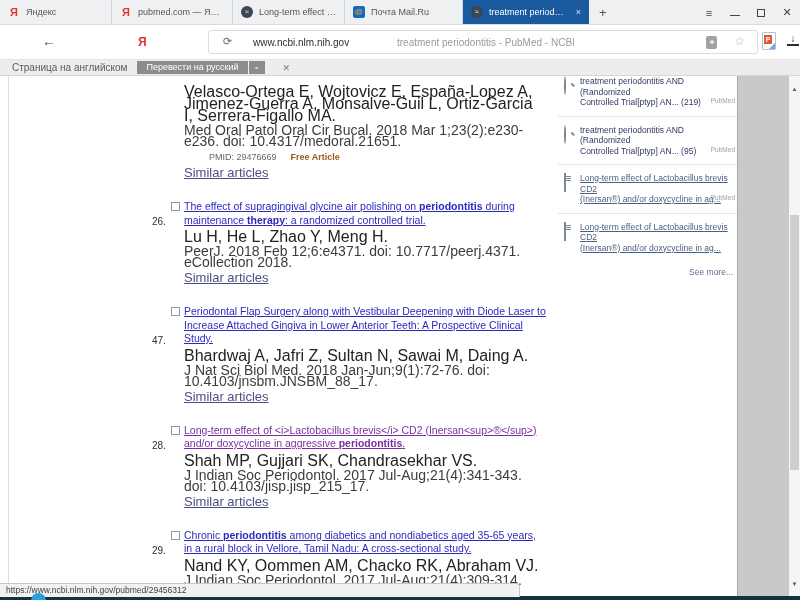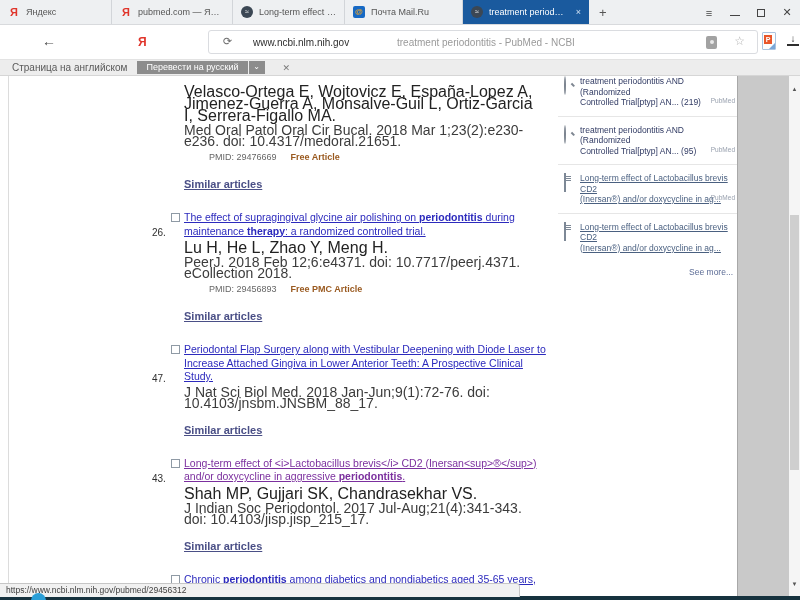--- a/index.html
+++ b/index.html
@@ -79,22 +79,22 @@
   .rtitle { font-size:10.5px; line-height:13.5px; color:var(--link); text-decoration:underline;
     display:block; width:363px; }
   .rtitle.visited { color:var(--visited); }
   .rtitle b { font-weight:bold; }
   .rmeta { margin-left:32px; }
   .authors { font-size:16px; line-height:12px; color:#222; margin-top:4px; width:360px; }
   .journal { font-size:14px; line-height:11px; color:#3c3c3c; margin-top:3px; width:360px; }
   .pmidline { font-size:9px; line-height:11px; margin-top:5px; }
   .pmid { color:#666;margin-left:25px; }
   .access { color:var(--free); font-weight:bold; margin-left:14px; }
-  .similar { display:inline-block; font-size:11px; line-height:11px; margin-top:16px;
-    color:#4a4f86; text-decoration:underline;font-weight:bold; }
+  .similar { display:inline-block; font-size:13px; line-height:11px; margin-top:4px;
+    color:#4a4f86; text-decoration:underline; }
 
   
   #sidepanel { position:absolute; left:558px; top:-8px; width:181px; background:#fff; }
   .sp-item { display:flex; padding:8px 4px 8px 6px; border-top:1px solid #e6e6e6; }
   .sp-item:first-child { border-top:none; }
   .sp-icon { flex:0 0 16px; padding-top:1px; }
   .i-search { position:relative; width:8px; height:8px; border:1.3px solid #7d8590;
     border-radius:50%; }
   .i-search::after { content:""; position:absolute; left:6px; top:7px; width:4px; height:1.5px;
     background:#7d8590; transform:rotate(45deg); }
@@ -200,37 +200,37 @@
           <div class="rmeta"><p class="authors">Velasco-Ortega E, Wojtovicz E, España-Lopez A, Jimenez-Guerra A, Monsalve-Guil L, Ortiz-Garcia I, Serrera-Figallo MA.</p><p class="journal">Med Oral Patol Oral Cir Bucal. 2018 Mar 1;23(2):e230-e236. doi: 10.4317/medoral.21651.</p><p class="pmidline"><span class="pmid">PMID: 29476669</span><span class="access">Free Article</span></p><a class="similar">Similar articles</a></div>
         </div>
         <div class="result">
           <div class="trow">
             <div class="gutter">
               <span class="cbx"></span>
               <span class="num">26.</span>
             </div>
             <a class="rtitle">The effect of supragingival glycine air polishing on <b>periodontitis</b> during maintenance <b>therapy</b>: a randomized controlled trial.</a>
           </div>
-          <div class="rmeta"><p class="authors">Lu H, He L, Zhao Y, Meng H.</p><p class="journal">PeerJ. 2018 Feb 12;6:e4371. doi: 10.7717/peerj.4371. eCollection 2018.</p><p class="pmidline"><span class="pmid">PMID: 29456893</span><span class="access">Free PMC Article</span></p><a class="similar">Similar articles</a></div>
+          <div class="rmeta"><p class="authors">Lu H, He L, Zhao Y, Meng H.</p><p class="journal">PeerJ. 2018 Feb 12;6:e4371. doi: 10.7717/peerj.4371. eCollection 2018.</p><a class="similar">Similar articles</a></div>
         </div>
         <div class="result">
           <div class="trow">
             <div class="gutter">
               <span class="cbx"></span>
               <span class="num">47.</span>
             </div>
             <a class="rtitle">Periodontal Flap Surgery along with Vestibular Deepening with Diode Laser to Increase Attached Gingiva in Lower Anterior Teeth: A Prospective Clinical Study.</a>
           </div>
-          <div class="rmeta"><p class="journal">J Nat Sci Biol Med. 2018 Jan-Jun;9(1):72-76. doi: 10.4103/jnsbm.JNSBM_88_17.</p><a class="similar">Similar articles</a></div>
-        </div>
-        <div class="result">
-          <div class="trow">
-            <div class="gutter">
-              <span class="cbx"></span>
-              <span class="num">43.</span>
+          <div class="rmeta"><p class="authors">Bhardwaj A, Jafri Z, Sultan N, Sawai M, Daing A.</p><p class="journal">J Nat Sci Biol Med. 2018 Jan-Jun;9(1):72-76. doi: 10.4103/jnsbm.JNSBM_88_17.</p><a class="similar">Similar articles</a></div>
+        </div>
+        <div class="result">
+          <div class="trow">
+            <div class="gutter">
+              <span class="cbx"></span>
+              <span class="num">28.</span>
             </div>
             <a class="rtitle visited">Long-term effect of &lt;i&gt;Lactobacillus brevis&lt;/i&gt; CD2 (Inersan&lt;sup&gt;®&lt;/sup&gt;) and/or doxycycline in aggressive <b>periodontitis</b>.</a>
           </div>
           <div class="rmeta"><p class="authors">Shah MP, Gujjari SK, Chandrasekhar VS.</p><p class="journal">J Indian Soc Periodontol. 2017 Jul-Aug;21(4):341-343. doi: 10.4103/jisp.jisp_215_17.</p><a class="similar">Similar articles</a></div>
         </div>
         <div class="result">
           <div class="trow">
             <div class="gutter">
               <span class="cbx"></span>
               <span class="num">29.</span>

